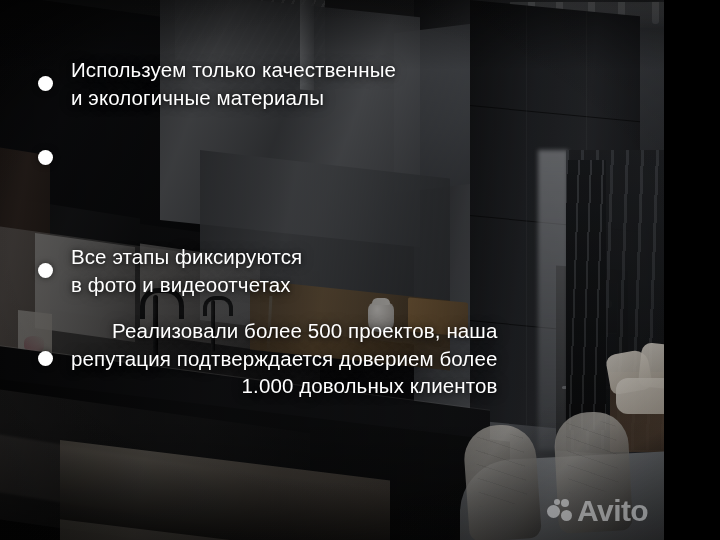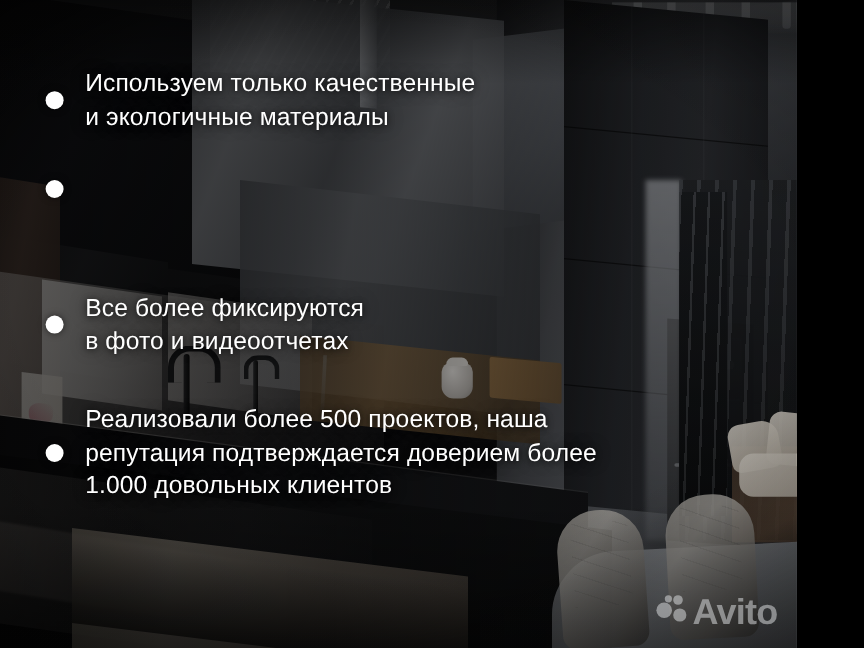--- a/index.html
+++ b/index.html
@@ -341,27 +341,27 @@
     line-height:27.5px;
     font-weight:500;
     letter-spacing:.1px;
     white-space:pre-line;
     text-shadow:0 1px 5px rgba(0,0,0,.75), 0 0 14px rgba(0,0,0,.45);
   }
 
   #b1{top:56px;}
   #b2{top:150px;}
   #b3{top:243px;}
-  #b4{top:336px;}
+  #b4{top:317px;text-align:right;}
 
   
   .avito{
     position:absolute;
     right:16px; bottom:14px;
-    display:flex; 
+    display:flex; align-items:center;
     opacity:.55;
   }
   .avito-mark{
     position:relative;
     width:26px; height:24px;
     margin-right:4px;
     flex:0 0 auto;
   }
   .avito-mark i{position:absolute; border-radius:50%; background:#d6d8da; display:block;}
   .am1{left:0;   top:6px;  width:13px; height:13px;}
@@ -478,21 +478,21 @@
       <span class="bullet-text">Используем только качественные
 и экологичные материалы</span>
     </div>
 
     <div class="bullet-row" id="b2">
       <span class="bullet-dot"></span>
     </div>
 
     <div class="bullet-row" id="b3">
       <span class="bullet-dot"></span>
-      <span class="bullet-text">Все более фиксируются
+      <span class="bullet-text">Все этапы фиксируются
 в фото и видеоотчетах</span>
     </div>
 
     <div class="bullet-row" id="b4">
       <span class="bullet-dot"></span>
       <span class="bullet-text">Реализовали более 500 проектов, наша
 репутация подтверждается доверием более
 1.000 довольных клиентов</span>
     </div>
 

